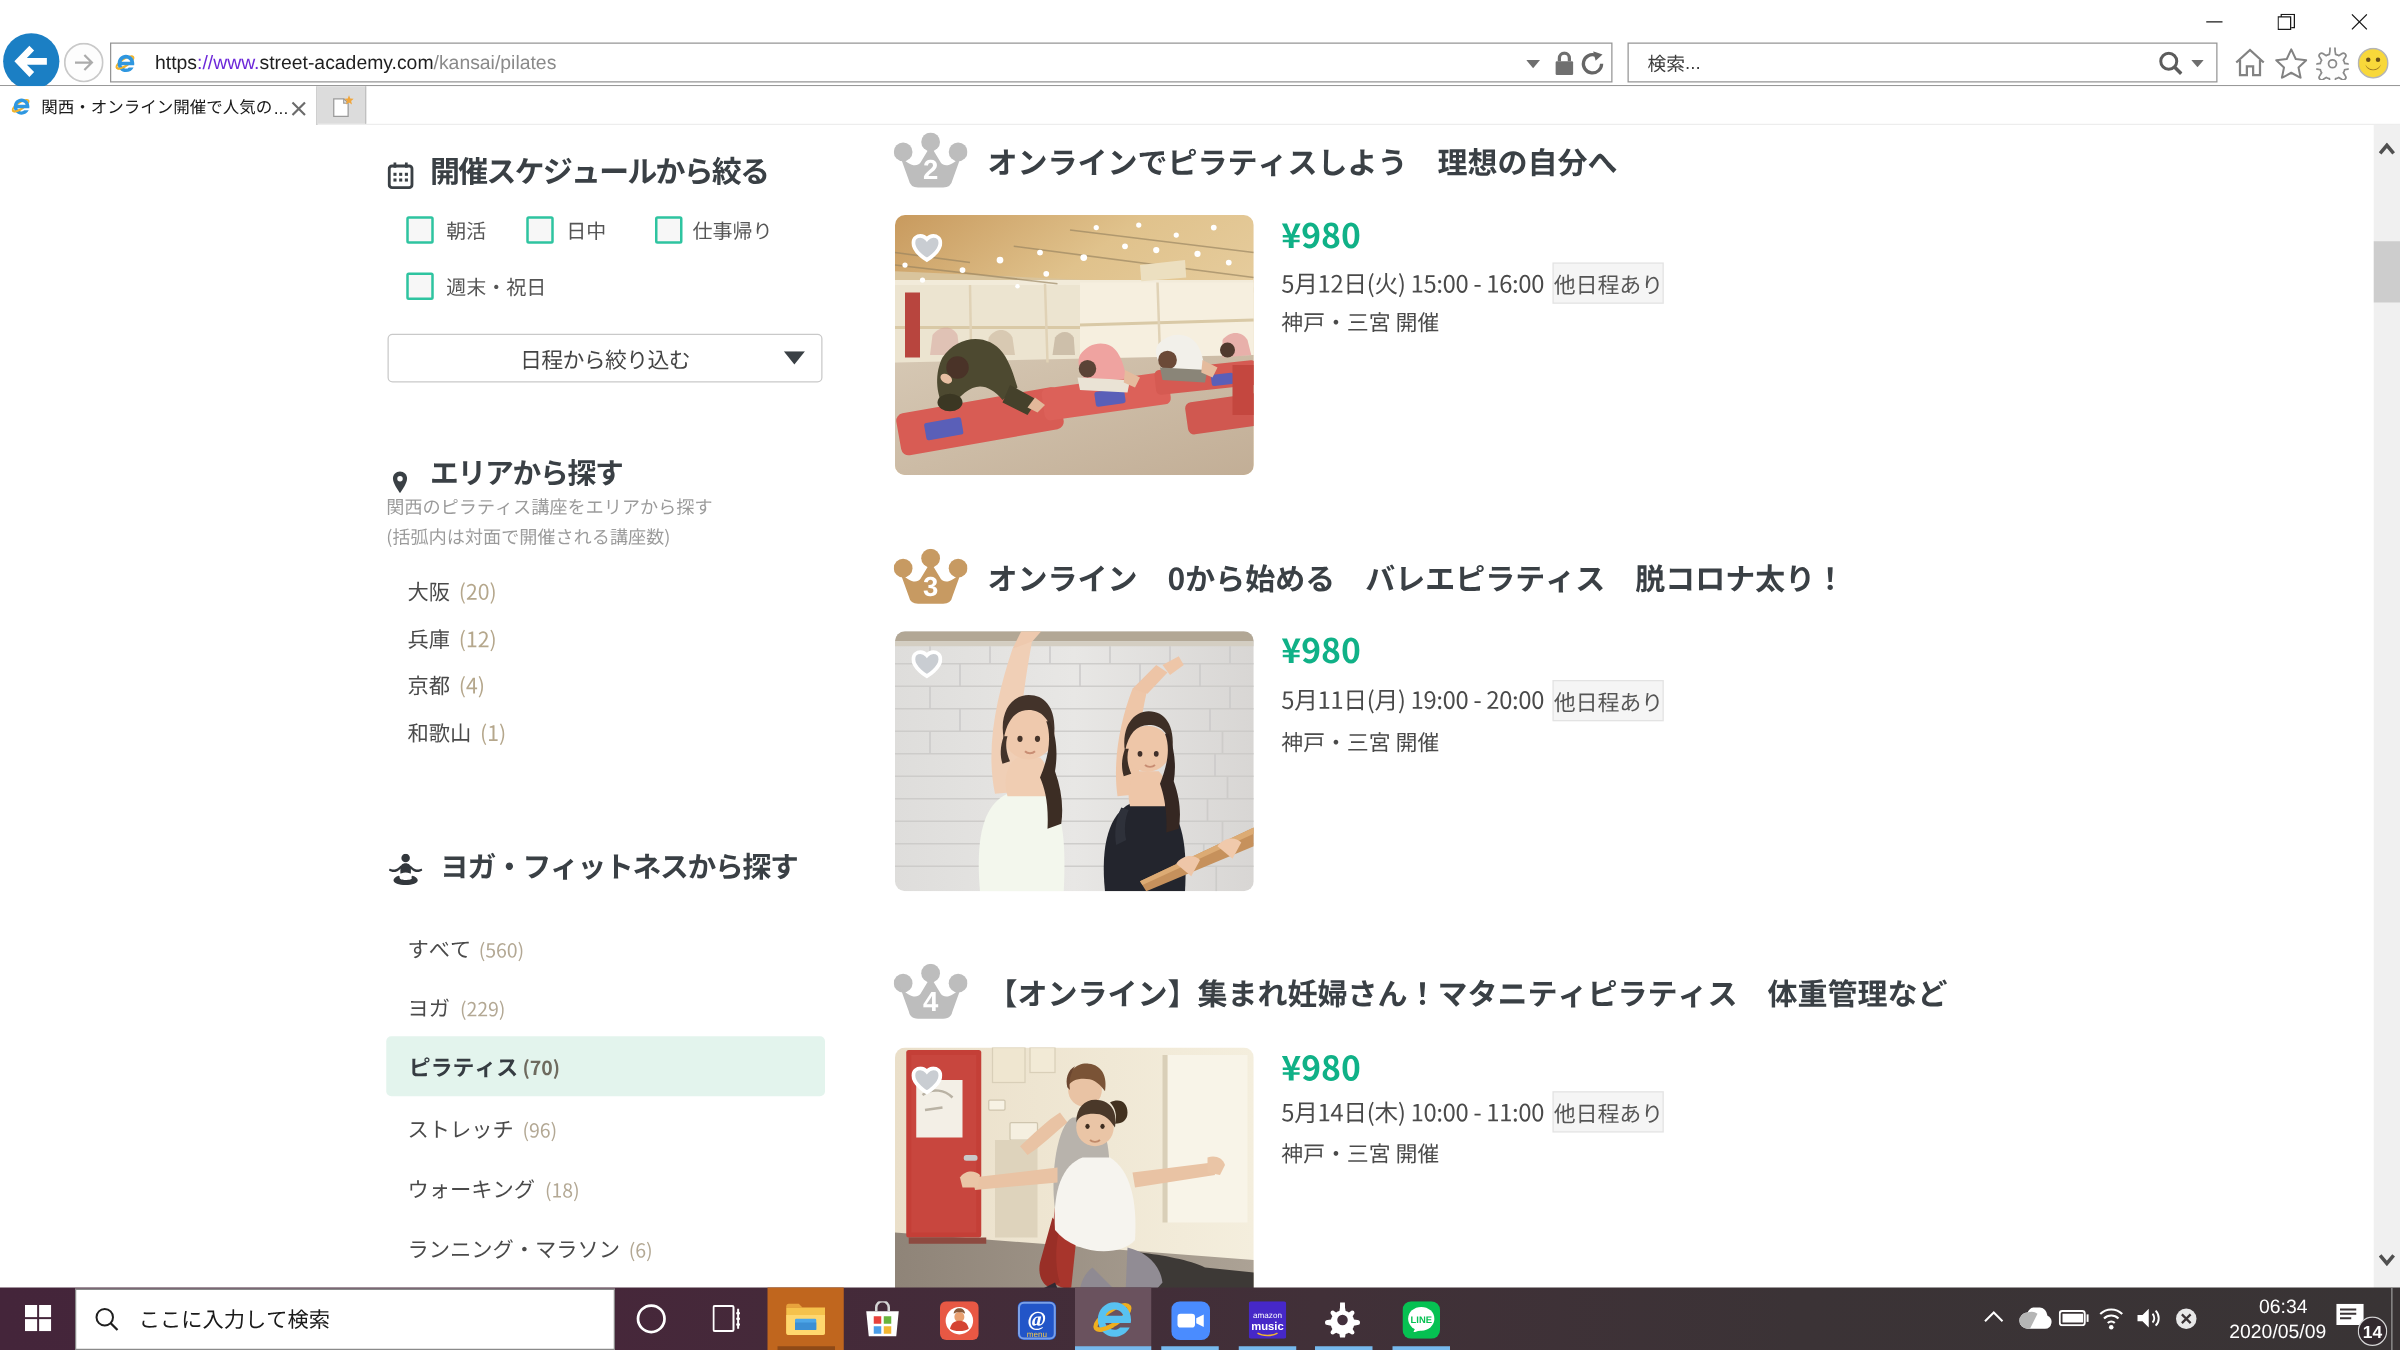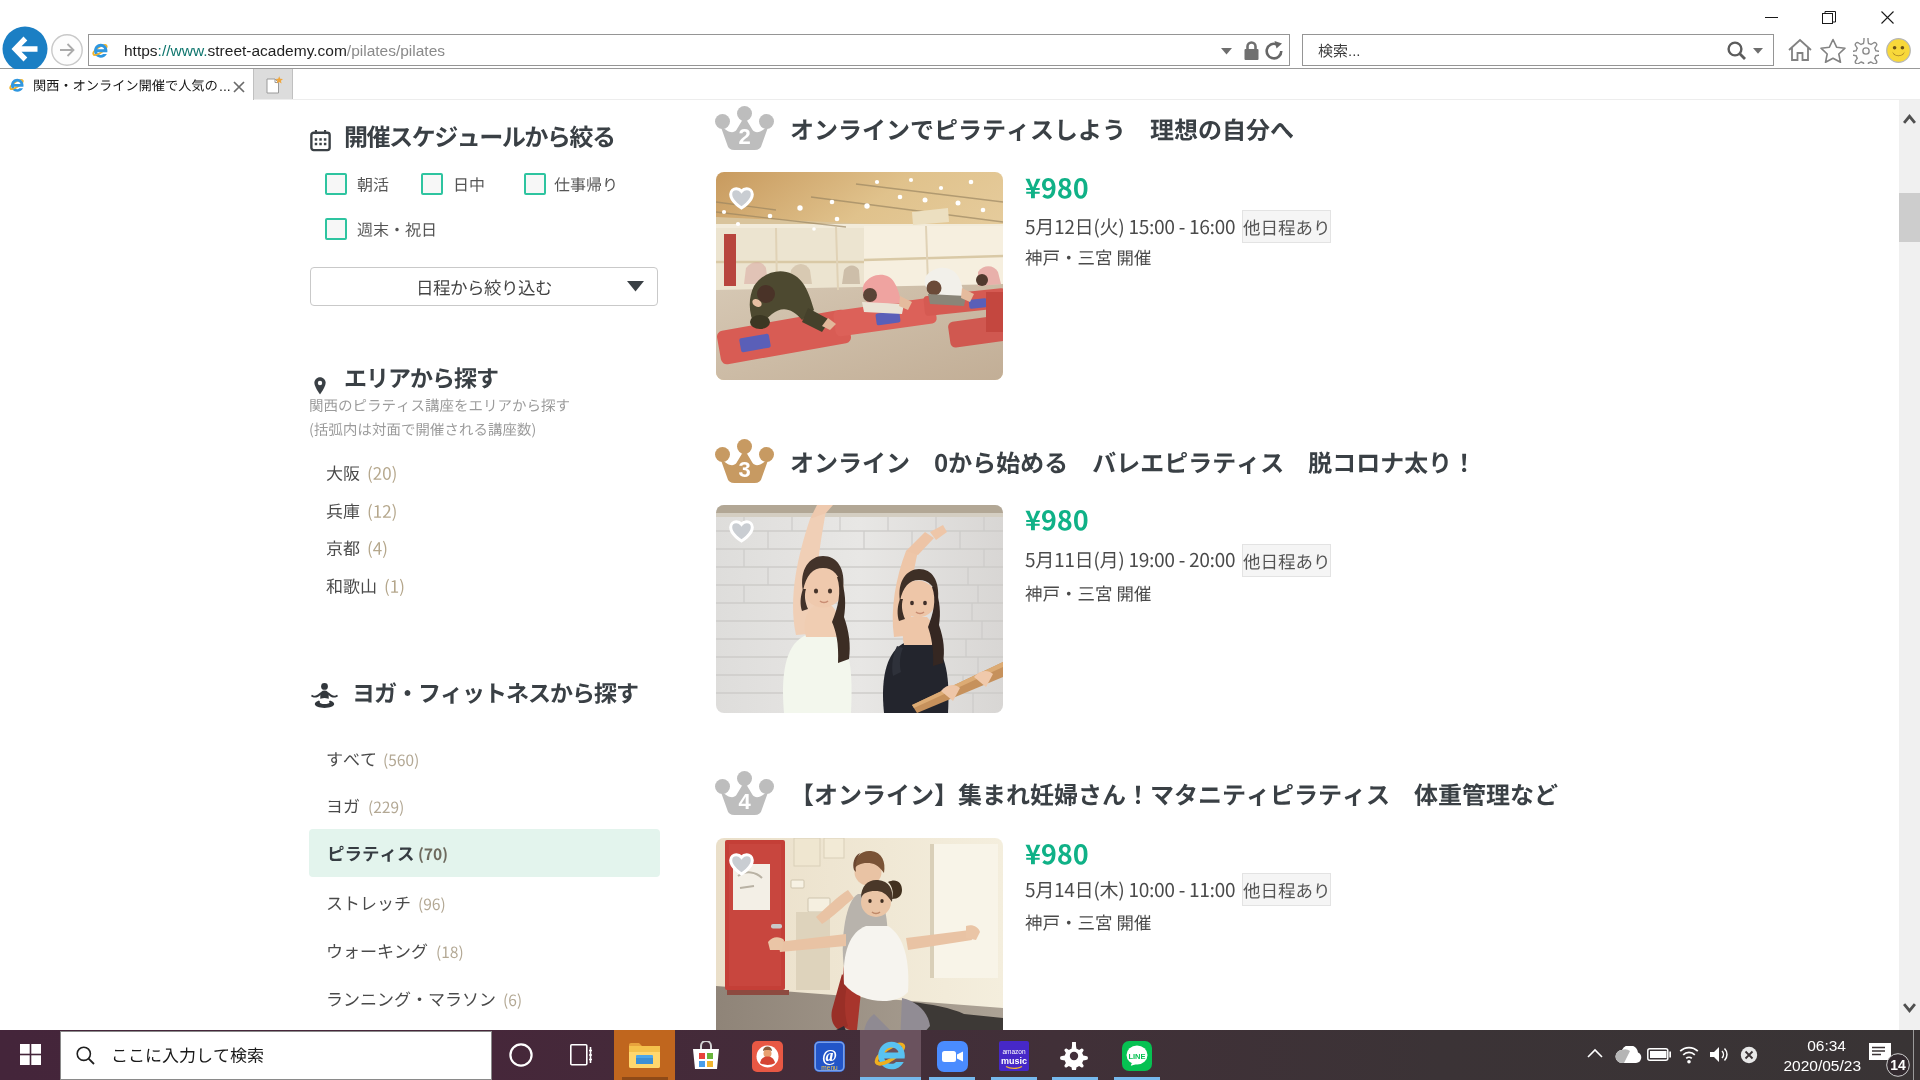--- a/index.html
+++ b/index.html
@@ -28,21 +28,21 @@
 <div style="position:absolute;left:88px;top:34px;width:1202px;height:32px;background:#fff;border:1px solid #959595;"></div>
 <svg class="abs" style="left:92px;top:42px" width="17" height="17" viewBox="0 0 64 64">
 <g transform="rotate(-33 30 30)">
       <ellipse cx="30" cy="30" rx="29.5" ry="10.5" fill="none" stroke="#f0b32c" stroke-width="6"></ellipse>
     </g>
 <path d="M33 7 C19 7 8 18.5 8 33 C8 47.5 19 59 33 59 C43 59 51.5 53.5 56 45 L41.5 45 C39.2 47.3 36.5 48.6 33 48.6 C26.4 48.6 21 44.3 19.3 38.5 L57.6 38.5 C57.9 36.7 58 34.9 58 33 C58 18.5 47 7 33 7 Z M19.5 27.5 C21.3 22 26.6 18 33 18 C39.4 18 44.7 22 46.5 27.5 Z" fill="#2f97e0"></path>
 <g transform="rotate(-33 30 30)">
       <path d="M0.5 30 A29.5 10.5 0 0 0 24 40.2" fill="none" stroke="#f0b32c" stroke-width="6"></path>
     </g>
 </svg>
-<div style="position:absolute;left:124px;top:41px;font-family:'Liberation Sans',sans-serif;font-size:15.5px;line-height:19px;color:#1f1f1f;white-space:pre">https<span style="color:#0f766e">://www.</span>street-academy.com<span style="color:#8a8a8a">/pilates/pilates</span></div>
+<div style="position:absolute;left:124px;top:41px;font-family:'Liberation Sans',sans-serif;font-size:15.5px;line-height:19px;color:#1f1f1f;white-space:pre">https<span style="color:#6d28d9">://www.</span>street-academy.com<span style="color:#8a8a8a">/kansai/pilates</span></div>
 <svg class="abs" style="left:1221px;top:48px" width="11" height="7" viewBox="0 0 11 7">
     <path d="M0 0 H11 L5.5 6.5 Z" fill="#6e6e6e"></path>
   </svg>
 <svg class="abs" style="left:1243px;top:41px" width="17" height="20" viewBox="0 0 17 20">
 <rect x="1.5" y="8" width="14" height="11" rx="1" fill="#707070"></rect>
 <path d="M4.5 8 V5.5 A4 4 0 0 1 12.5 5.5 V8" fill="none" stroke="#707070" stroke-width="2.6"></path>
   </svg>
 <svg class="abs" style="left:1264px;top:41px" width="20" height="20" viewBox="0 0 20 20">
 <path d="M17.3 10 A7.3 7.3 0 1 1 12.6 3.2" fill="none" stroke="#666" stroke-width="2.6"></path>
 <path d="M10.5 0 L18 2.5 L12.5 7.5 Z" fill="#666"></path>
@@ -614,21 +614,21 @@
   </svg>
 <svg class="abs" style="left:1709px;top:1045px" width="21" height="19" viewBox="0 0 21 19">
 <path d="M1 7 H5 L10 2 V17 L5 12 H1 Z" fill="#fff"></path>
 <path d="M13 6 A5 5 0 0 1 13 13 M15.5 3.5 A8.5 8.5 0 0 1 15.5 15.5" stroke="#fff" stroke-width="1.5" fill="none"></path>
   </svg>
 <svg class="abs" style="left:1740px;top:1046px" width="18" height="18" viewBox="0 0 18 18">
 <circle cx="9" cy="9" r="8.2" fill="#e8e8e8"></circle>
 <path d="M5.5 5.5 L12.5 12.5 M12.5 5.5 L5.5 12.5" stroke="#3a3335" stroke-width="1.8"></path>
   </svg>
 <div style="position:absolute;top:1035.9px;font-family:'Liberation Sans',sans-serif;font-size:15.5px;color:#fff;line-height:20.2px;white-space:pre;right:74.0px;">06:34</div>
-<div style="position:absolute;top:1055.9px;font-family:'Liberation Sans',sans-serif;font-size:15.5px;color:#fff;line-height:20.2px;white-space:pre;right:59.0px;">2020/05/23</div>
+<div style="position:absolute;top:1055.9px;font-family:'Liberation Sans',sans-serif;font-size:15.5px;color:#fff;line-height:20.2px;white-space:pre;right:59.0px;">2020/05/09</div>
 <svg class="abs" style="left:1869px;top:1043px" width="22" height="20" viewBox="0 0 22 20">
 <rect x="0" y="0" width="22" height="17" fill="#fff"></rect>
 <g stroke="#3a3335" stroke-width="1.6">
       <path d="M3 4.5 H16 M3 8 H16 M3 11.5 H12"></path>
     </g>
   </svg>
 <svg class="abs" style="left:1886px;top:1053px" width="24" height="24" viewBox="0 0 25 25">
 <circle cx="12.5" cy="12.5" r="11.8" fill="#32292e" stroke="#d5d5d5" stroke-width="1"></circle>
 <text x="12.5" y="18" font-family="Liberation Sans" font-size="14.5" font-weight="bold" fill="#fff" text-anchor="middle">14</text>
   </svg>

